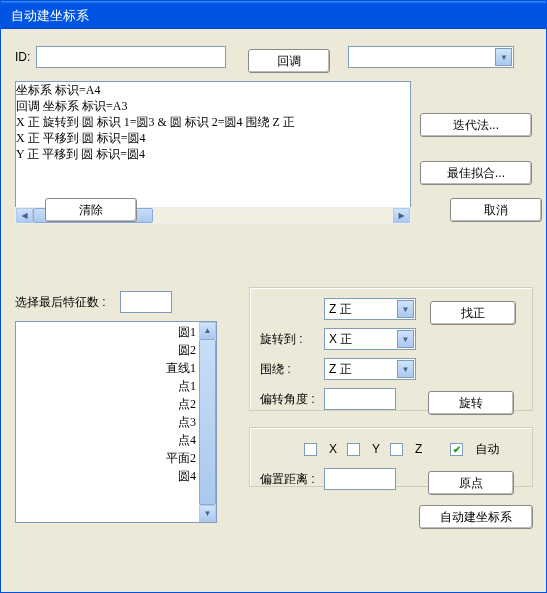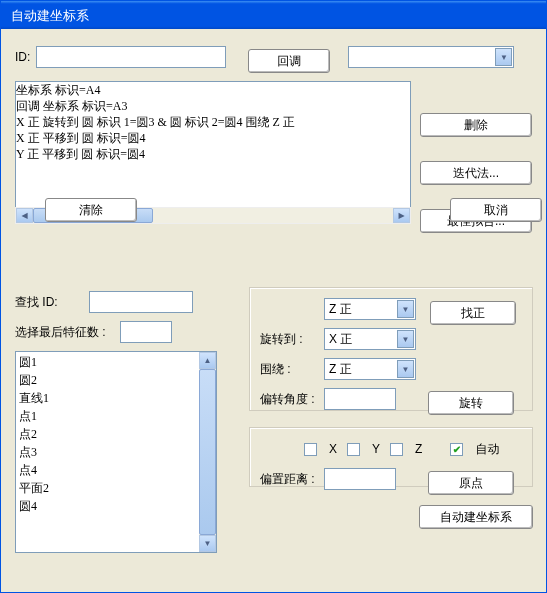--- a/index.html
+++ b/index.html
@@ -24,21 +24,21 @@
 .hscroll .sb-btn { width: 17px; height: 15px; background: linear-gradient(to bottom,#CFE3FC,#AAC9F0); border: 1px solid #B3C8E3; display: flex; align-items: center; justify-content: center; font-size: 8px; color: #4D6185; }
 .hscroll .thumb { height: 15px; width: 120px; background: linear-gradient(to bottom,#C8DDF7,#AAC9EE); border: 1px solid #8AA8D6; border-radius: 2px; margin-left: 0; }
 .hscroll .track { flex: 1; }
 
 .side-btns { position: absolute; right: 14px; top: 76px; display: flex; flex-direction: column; gap: 16px; }
 .side-btns .btn { width: 112px; }
 
 .mid-left { position: absolute; left: 14px; top: 262px; width: 216px; }
 .listbox-wrap { display: flex; width: 202px; border: 1px solid #7F9DB9; background: white; height: 202px; }
 .listbox { flex: 1; line-height: 18px; padding: 1px 3px; font-family: SimSun, serif; }
-.listbox div { white-space: nowrap; }
+.listbox div { white-space: nowrap; text-align: right; }
 .vscroll { width: 17px; background: #F1EFE2; display: flex; flex-direction: column; }
 .vscroll .sb-btn { height: 17px; background: linear-gradient(to bottom,#CFE3FC,#AAC9F0); border: 1px solid #B3C8E3; display: flex; align-items: center; justify-content: center; font-size: 8px; color:#4D6185; }
 .vscroll .thumb { flex: 1; background: linear-gradient(to bottom,#C8DDF7,#AAC9EE); border: 1px solid #8AA8D6; border-radius: 2px; margin: 0; }
 
 .panel { position: absolute; border: 1px solid #D0CCBE; box-shadow: inset 1px 1px 0 #fff; padding: 10px; }
 .panel1 { left: 248px; top: 258px; width: 284px; height: 124px; }
 .panel2 { left: 248px; top: 398px; width: 284px; height: 60px; }
 .panel-row { display: flex; align-items: center; margin-bottom: 8px; height: 22px; }
 .panel-row .lbl { width: 64px; }
 
@@ -80,30 +80,25 @@
         <div class="hscroll">
           <div class="sb-btn">◀</div>
           <div class="thumb"></div>
           <div class="track"></div>
           <div class="sb-btn">▶</div>
         </div>
       </div>
     </div>
 
     <div class="side-btns">
-      <button class="btn">删除</button>
       <button class="btn">迭代法...</button>
       <button class="btn">最佳拟合...</button>
     </div>
 
     <div class="mid-left">
-      <div class="row">
-        <span class="label" style="width:60px">查找 ID:</span>
-        <input class="textbox" style="width: 104px; margin-left: 8px;" value="">
-      </div>
       <div class="row">
         <span class="label">选择最后特征数 :</span>
         <input class="textbox" style="width: 52px; margin-left: 8px;" value="">
       </div>
       <div class="listbox-wrap">
         <div class="listbox">
           <div>圆1</div>
           <div>圆2</div>
           <div>直线1</div>
           <div>点1</div>

